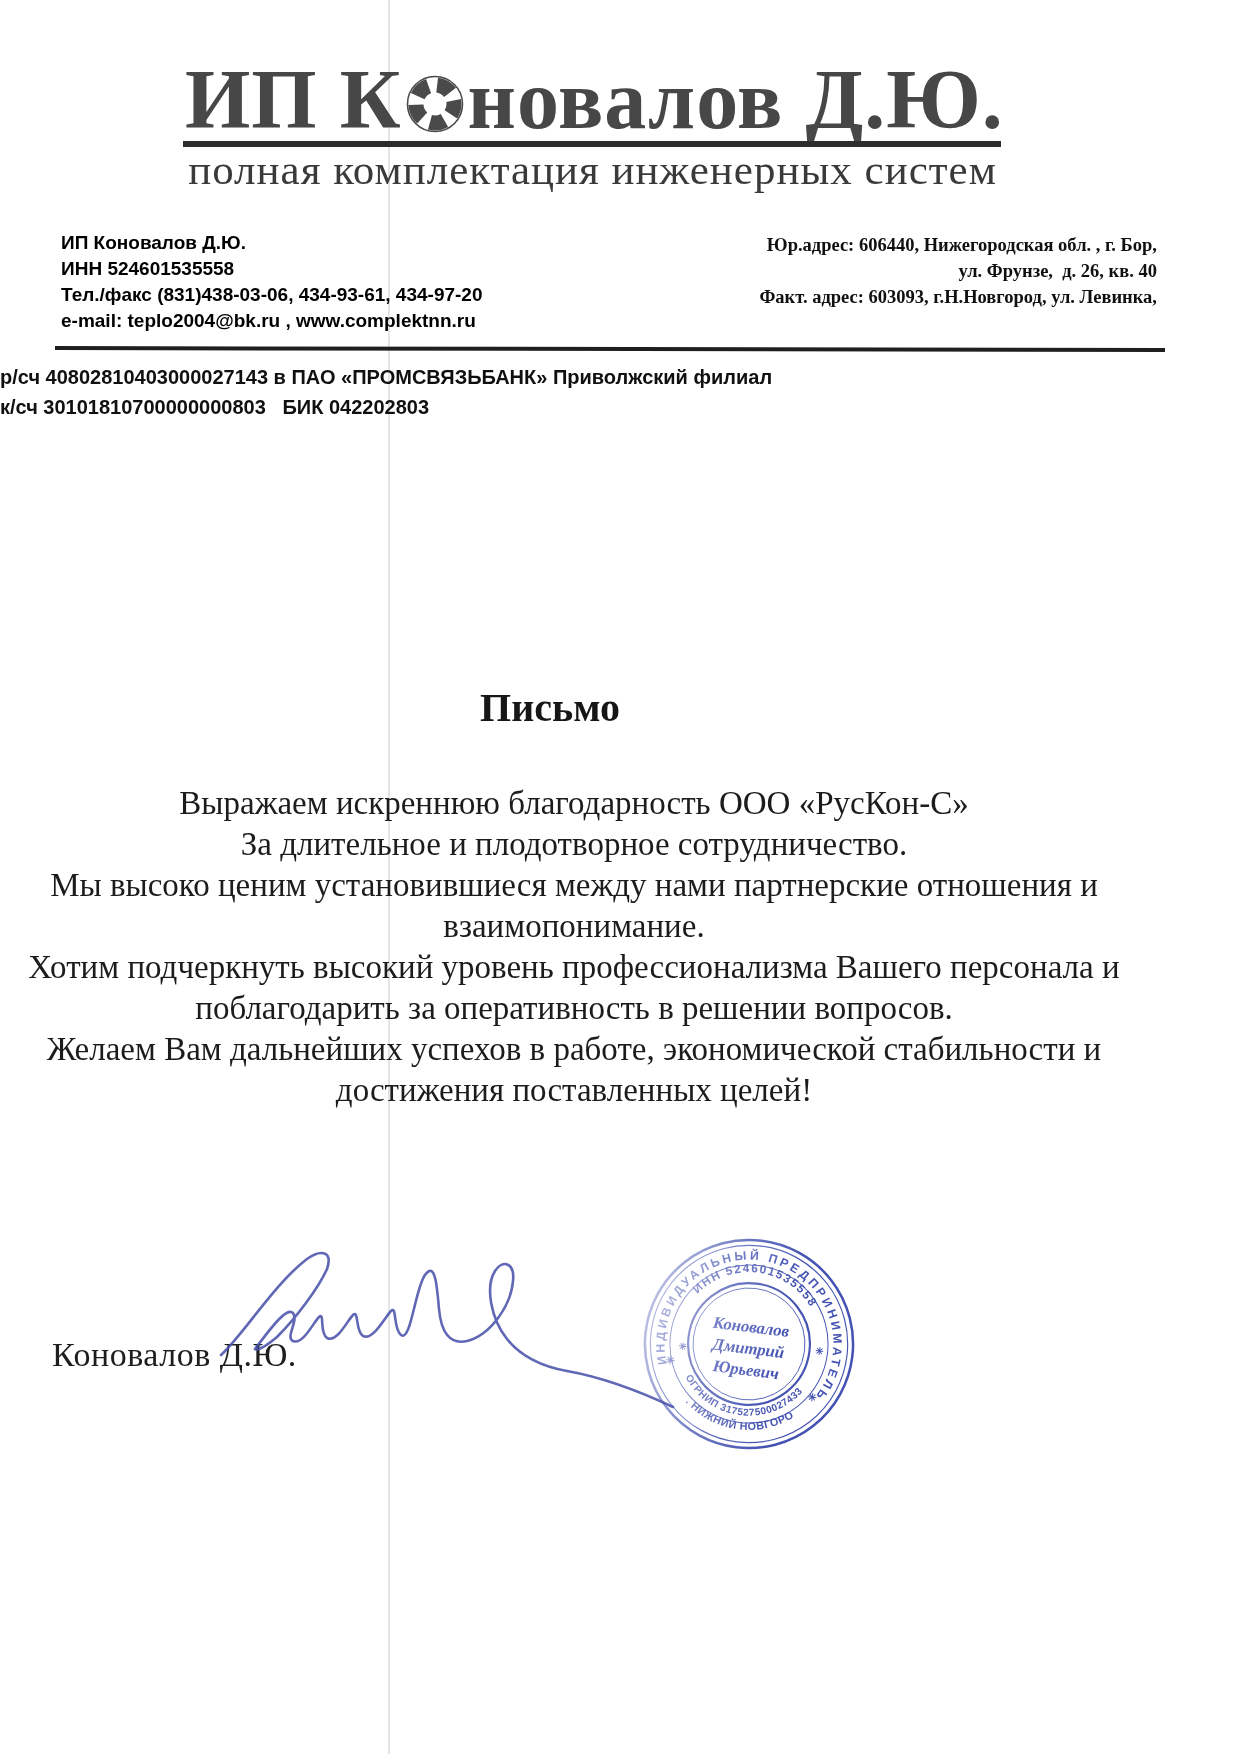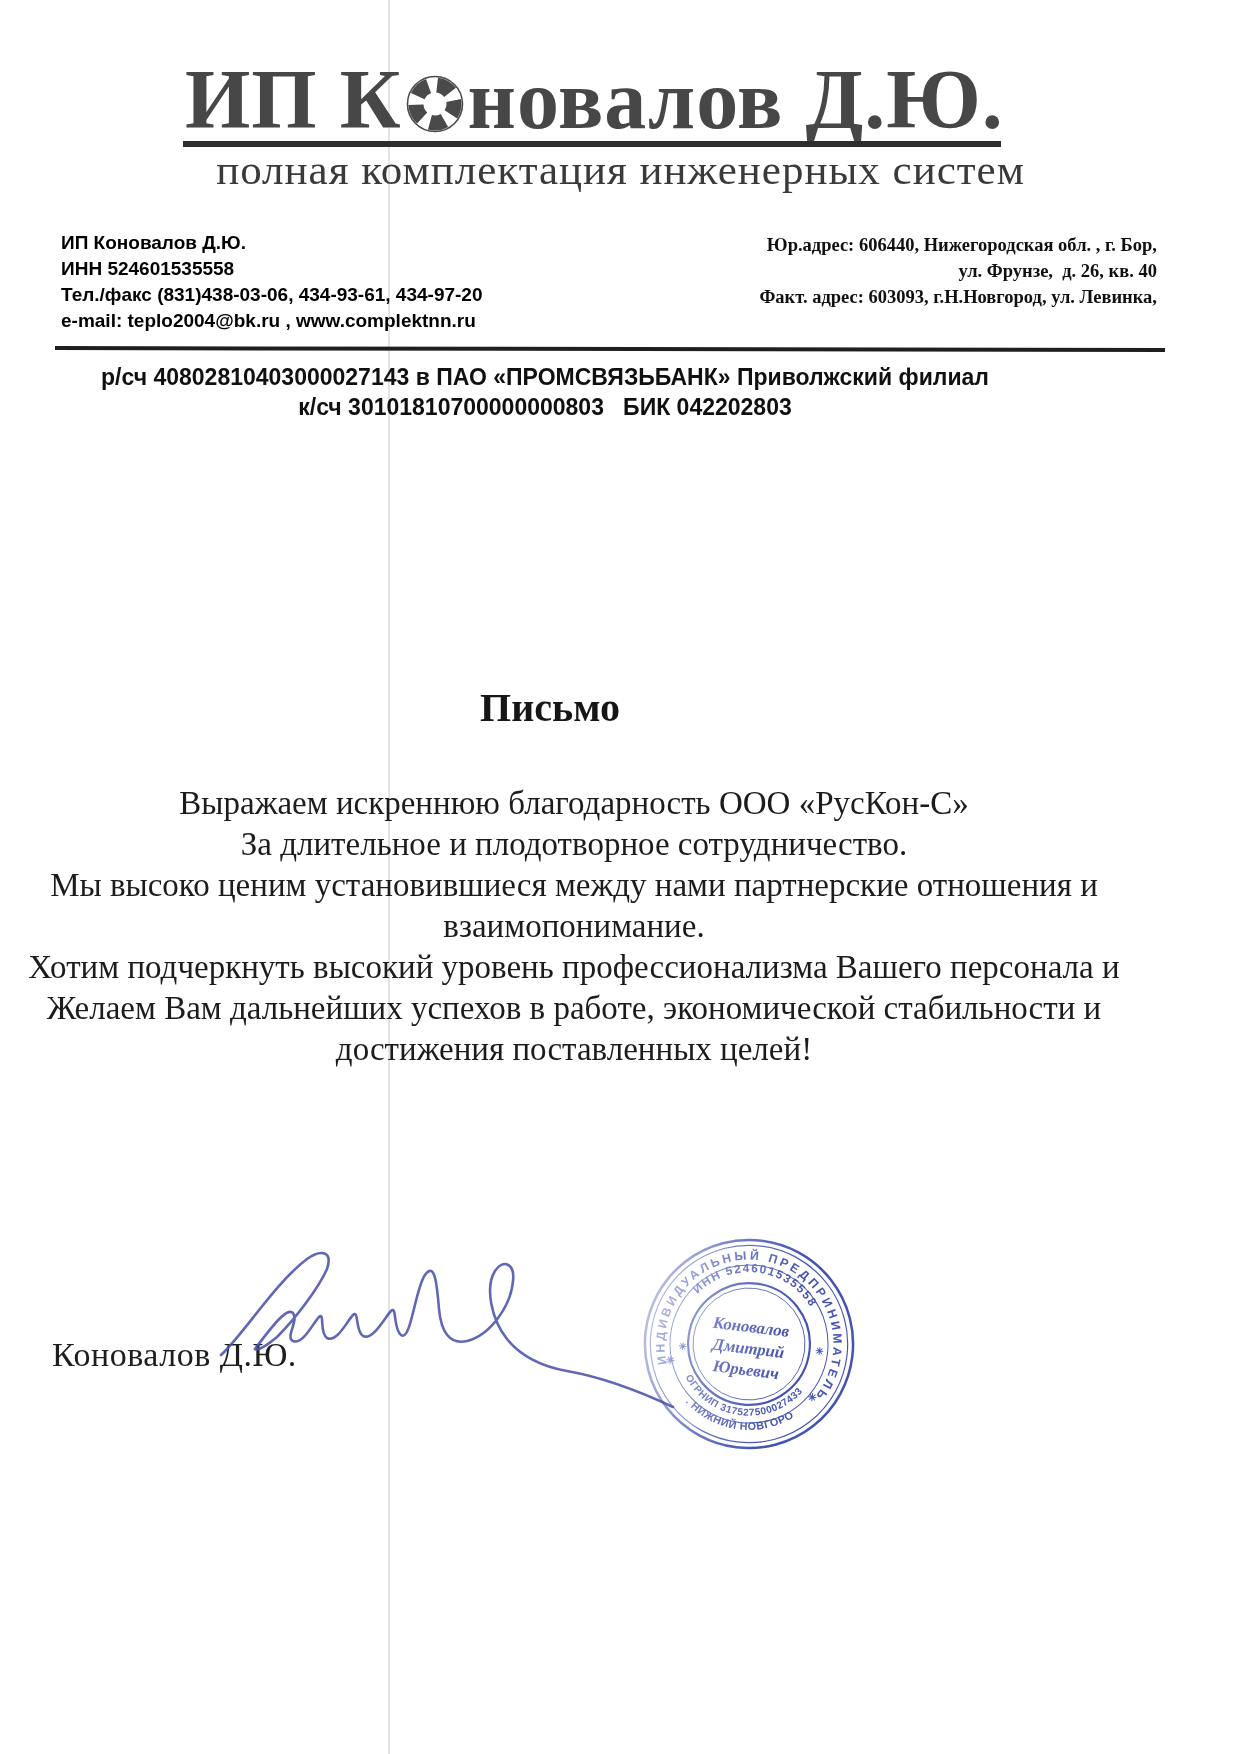--- a/index.html
+++ b/index.html
@@ -14,39 +14,39 @@
   
   .logo-line{
     position:absolute;left:185px;top:54px;width:815px;height:92px;
     text-align:center;font-size:84px;line-height:92px;font-weight:600;
     color:#474747;letter-spacing:1px;white-space:nowrap;
   }
   .logo-line .gear{display:inline-block;vertical-align:-6px;margin:0 1px;}
   .logo-rule{position:absolute;left:183px;top:141px;width:818px;height:6px;background:#2d2d2d;}
   .tagline{
     position:absolute;left:185px;top:150px;width:815px;text-align:center;
-    font-size:43px;line-height:40px;font-weight:500;color:#3a3a3a;letter-spacing:1px;white-space:nowrap;margin-left:28px;
+    font-size:43px;line-height:40px;font-weight:500;color:#3a3a3a;letter-spacing:1px;white-space:nowrap;
   }
 
   
   .contacts-left{
     position:absolute;left:61px;top:230px;width:520px;
     font-family:"Liberation Sans",sans-serif;font-weight:bold;font-size:19px;line-height:26px;color:#000000;
   }
   .contacts-right{
     position:absolute;right:83px;top:232px;width:520px;text-align:right;
     font-family:Liberation Serif, serif;font-weight:bold;font-size:18.5px;line-height:26px;color:#101010;
   }
   .email-underline{border-bottom:2px solid #101010;padding-bottom:16px;}
 
   .divider{position:absolute;left:55px;top:347px;width:1110px;height:4px;background:#1f1f1f;transform:rotate(0.1deg);}
 
   .bank{
-    position:absolute;left:0px;top:362px;width:1090px;text-align:center;
-    font-family:"Liberation Sans",sans-serif;font-weight:bold;font-size:23px;line-height:30px;color:#101010;
+    position:absolute;left:0px;top:362px;width:1090px;text-align:left;
+    font-family:"Liberation Sans",sans-serif;font-weight:bold;font-size:20px;line-height:30px;color:#101010;
   }
 
   
   .letter-title{
     position:absolute;left:0px;top:684px;width:1100px;text-align:center;
     font-size:40px;font-weight:bold;color:#161616;
   }
   .letter-body{
     position:absolute;left:19px;top:783px;width:1110px;text-align:center;
     font-size:33px;line-height:41px;color:#1c1c1c;
@@ -108,20 +108,21 @@
   </div>
 
   <div class="letter-title">Письмо</div>
 
   <div class="letter-body">
     <div class="line">Выражаем искреннюю благодарность ООО «РусКон-С»</div>
     <div class="line">За длительное и плодотворное сотрудничество.</div>
     <div class="line">Мы высоко ценим установившиеся между нами партнерские отношения и</div>
     <div class="line">взаимопонимание.</div>
     <div class="line">Хотим подчеркнуть высокий уровень профессионализма Вашего персонала и</div>
+    <div class="line">поблагодарить за оперативность в решении вопросов.</div>
     <div class="line">Желаем Вам дальнейших успехов в работе, экономической стабильности и</div>
     <div class="line">достижения поставленных целей!</div>
   </div>
 
   <div class="signee">Коновалов Д.Ю.</div>
 
   <div class="stamp-wrap">
     <svg viewBox="0 0 220 220">
       <defs>
         <path id="arcTop" d="M 32.7,147.7 A 86,86 0 1 1 177.8,163"></path>

